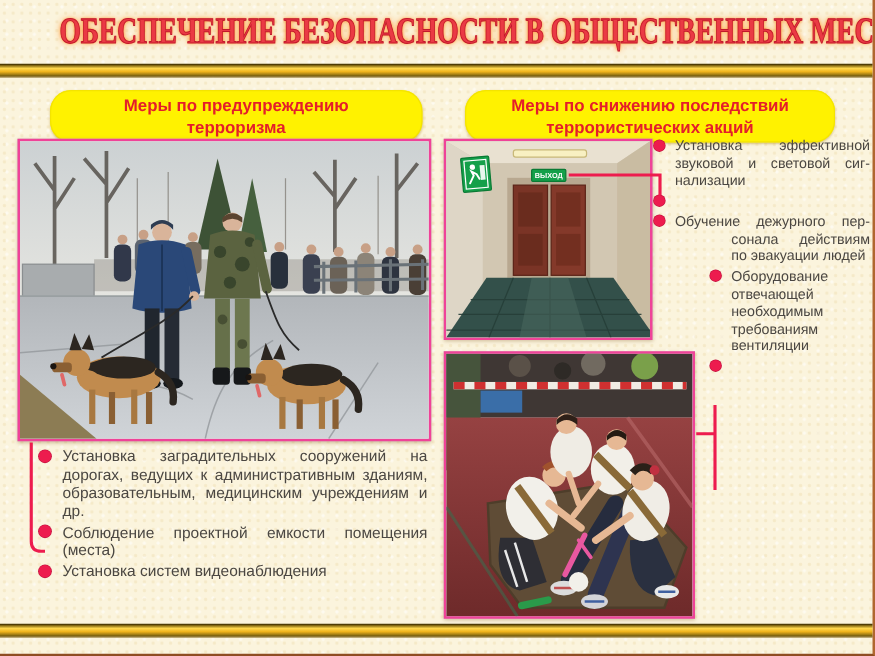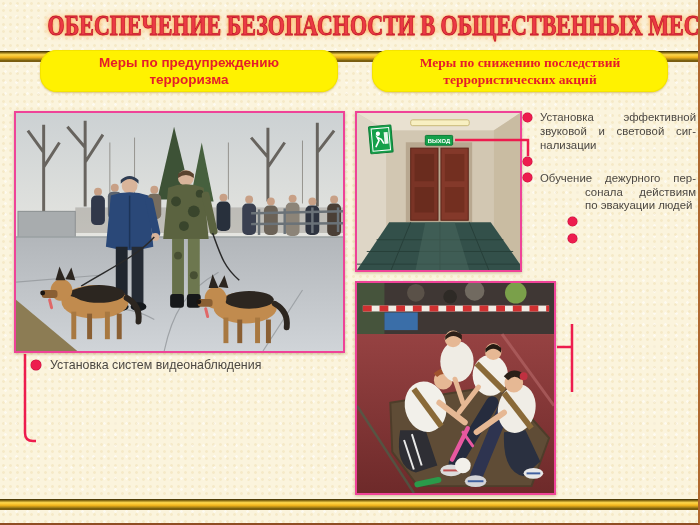--- a/index.html
+++ b/index.html
@@ -24,27 +24,27 @@
     letter-spacing:0px;
   }
   .gold-bar{
     position:absolute;left:0;width:700px;height:11px;
     background:linear-gradient(#6d5408,#ffd84d 30%,#f0b31c 60%,#8a6d12 92%,#5c4708);
     border-top:1px solid #4e3c06;border-bottom:1px solid #7a5c10;box-sizing:border-box;
   }
   .gold-top{top:51px;}
   .gold-bottom{top:499px;}
   .badge{
-    position:absolute;top:50px;height:42px;border-radius:17px;
+    position:absolute;top:72px;height:42px;border-radius:17px;
     background:#fff200;box-shadow:0 1px 2px rgba(170,130,0,.45), inset 0 0 0 1px #f4e400;
     display:flex;align-items:center;justify-content:center;text-align:center;
     color:#e41e2a;font-weight:bold;font-size:13.5px;line-height:17px;
   }
   .badge-left{left:40px;width:298px;}
-  .badge-right{left:372px;width:296px;font-family:Liberation Serif, serif;}
+  .badge-right{left:372px;width:296px;}
   .badge .inner{max-width:250px;}
   .photo{
     position:absolute;border:2px solid #ef4398;box-sizing:border-box;
     box-shadow:inset 0 0 0 1px rgba(255,255,255,.85),0 1px 3px rgba(120,80,20,.35);
     background:#ccc;
   }
   .photo svg{display:block;width:100%;height:100%;}
   .photo-dogs{left:14px;top:111px;width:331px;height:242px;}
   .photo-corridor{left:355px;top:111px;width:167px;height:161px;}
   .photo-firstaid{left:355px;top:281px;width:201px;height:214px;}
@@ -342,29 +342,31 @@
       </g>
 
       <path d="M113 148 L97 180" stroke="#e858a0" stroke-width="4.5" stroke-linecap="round"></path>
       <path d="M108 152 L118 166" stroke="#e858a0" stroke-width="3" stroke-linecap="round"></path>
 
       <rect x="58" y="203" width="28" height="6" rx="3" fill="#2a9a4a" transform="rotate(-12 58 203)"></rect>
     </svg>
   </div>
 
   <div class="list list-left" lang="ru">
+    <div class="bullet"><span class="dot"></span><span>Установка заградительных сооружений на дорогах, ведущих к административным зданиям, образова­тельным, медицинским учреждениям и др.</span></div>
+    <div class="bullet"><span class="dot"></span><span>Соблюдение проектной емкости помещения (места)</span></div>
     <div class="bullet"><span class="dot"></span><span>Установка систем видеонаблюдения</span></div>
   </div>
 
   <div class="list list-right" lang="ru">
     <div class="bullet"><span class="dot"></span><span>Установка эффективной звуковой и световой сиг­нализации</span></div>
     <div class="bullet"><span class="dot"></span></div>
     <div class="float-spacer"></div>
     <div class="bullet"><span class="dot"></span><span>Обучение дежурного пер­сонала дейст­виям по эвакуа­ции людей</span></div>
-    <div class="bullet"><span class="dot"></span></div>
+    <div class="bullet"><span class="dot"></span><span>Оборудование отвечающей необходимым требованиям вентиляции</span></div>
     <div class="bullet"><span class="dot"></span></div>
   </div>
 
   <svg class="connector-layer" viewBox="0 0 700 525">
     <g stroke="#ed1c4e" stroke-width="2.5" fill="none">
       <path d="M25 354 L25 433 Q25 441 33 441 L36 441"></path>
       <path d="M455 140 L528 140 L528 156"></path>
       <path d="M557 347 L572 347 M572 324 L572 392"></path>
     </g>
   </svg>

